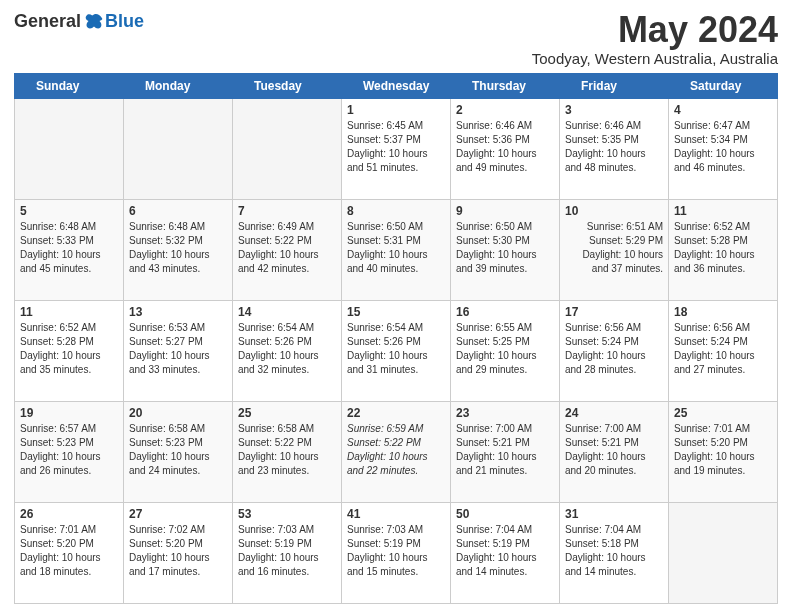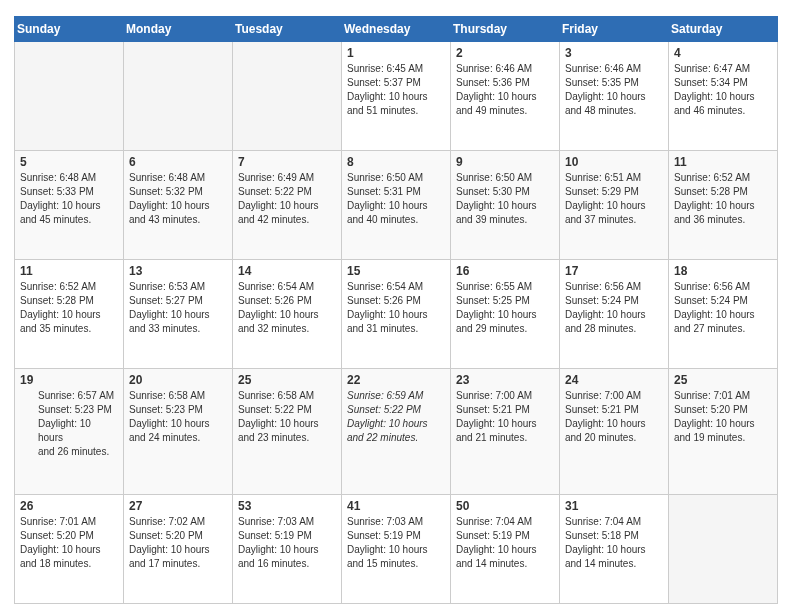--- a/index.html
+++ b/index.html
@@ -60,21 +60,21 @@
       flex: 1;
       border-collapse: collapse;
       width: 100%;
       table-layout: fixed;
       font-size: 10.5px;
     }
     .calendar th {
       background: #2e6db4;
       color: #fff;
       text-align: left;
-      padding: 5px 2px;
+      padding: 5px 21px;
       font-size: 12px;
       font-weight: bold;
       border: 1px solid #2e6db4;
     }
     .calendar td {
       border: 1px solid #ccc;
       vertical-align: top;
       padding: 4px 5px;
       height: 82px;
       background: #fff;
@@ -96,21 +96,32 @@
     }
     .row-shade td {
       background: #f9f9f9;
     }
   </style>
 </head>
 <body>
 
 <div class="page">
   <div class="header">
+    <div class="logo">
+      <div class="logo-text">
+        <span class="logo-general">General</span>
+        <svg class="logo-icon" viewBox="0 0 24 24">
+          <path d="M20 8 C18 4 13 3 10 6 C8 4 5 4 4 6 C2 8 3 11 6 12 C4 14 3 17 5 19 C7 21 10 20 12 18 C14 20 17 21 19 19 C21 17 20 14 18 12 C21 11 22 10 20 8Z" fill="#1a6bb5"></path>
+        </svg>
+        <span class="logo-blue">Blue</span>
+      </div>
+    </div>
     <div class="header-right">
+      <div class="month-title">May 2024</div>
+      <div class="location">Toodyay, Western Australia, Australia</div>
     </div>
   </div>
 
   <table class="calendar">
     <thead>
       <tr>
       <th>Sunday</th>
           <th>Monday</th>
           <th>Tuesday</th>
           <th>Wednesday</th>
@@ -184,21 +195,21 @@
           </td>
           <td>
             <span class="day-num">9</span>
             <div class="day-info" style="white-space: pre-line;">Sunrise: 6:50 AM
 Sunset: 5:30 PM
 Daylight: 10 hours
 and 39 minutes.</div>
           </td>
           <td>
             <span class="day-num">10</span>
-            <div class="day-info" style="white-space: pre-line;">Sunrise: 6:51 AM
+            <div class="day-info" style="white-space: pre-line; text-align: right;">Sunrise: 6:51 AM
 Sunset: 5:29 PM
 Daylight: 10 hours
 and 37 minutes.</div>
           </td>
           <td>
             <span class="day-num">11</span>
             <div class="day-info" style="white-space: pre-line;">Sunrise: 6:52 AM
 Sunset: 5:28 PM
 Daylight: 10 hours
 and 36 minutes.</div>
@@ -251,21 +262,21 @@
             <span class="day-num">18</span>
             <div class="day-info" style="white-space: pre-line;">Sunrise: 6:56 AM
 Sunset: 5:24 PM
 Daylight: 10 hours
 and 27 minutes.</div>
           </td>
         </tr>
         <tr class="row-shade">
           <td>
             <span class="day-num">19</span>
-            <div class="day-info" style="white-space: pre-line; margin-left: 18px;">Sunrise: 6:57 AM
+            <div class="day-info" style="white-space: pre-line;">Sunrise: 6:57 AM
 Sunset: 5:23 PM
 Daylight: 10 hours
 and 26 minutes.</div>
           </td>
           <td>
             <span class="day-num">20</span>
             <div class="day-info" style="white-space: pre-line;">Sunrise: 6:58 AM
 Sunset: 5:23 PM
 Daylight: 10 hours
 and 24 minutes.</div>

